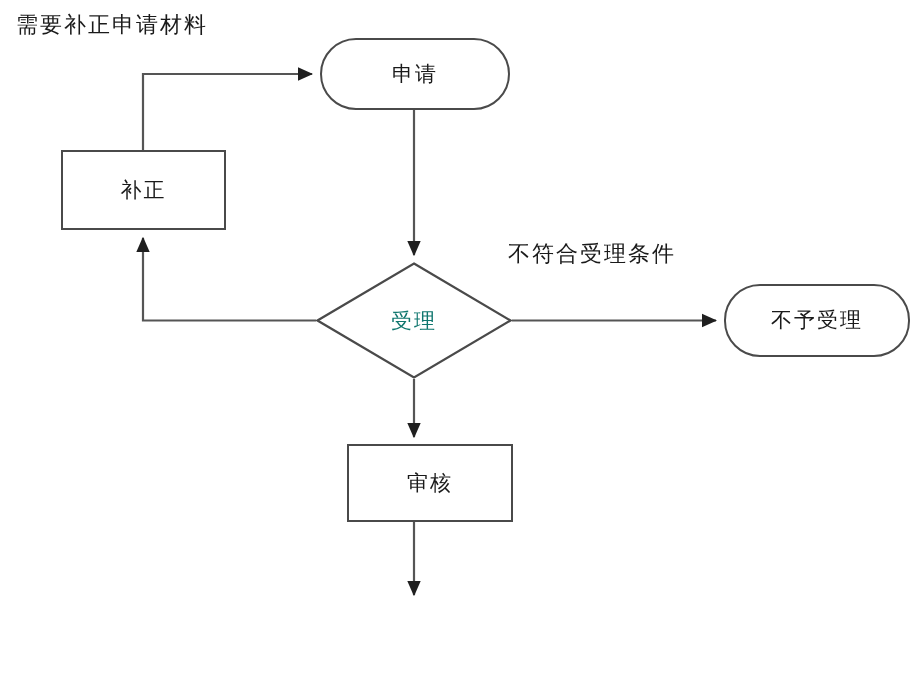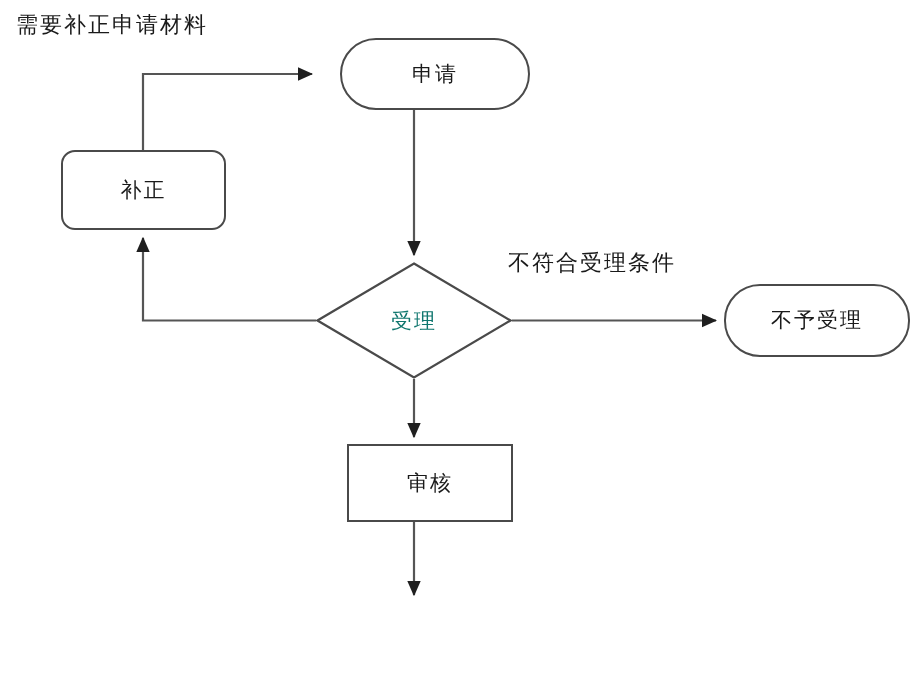--- a/index.html
+++ b/index.html
@@ -71,28 +71,28 @@
   }
   .free-label {
     position: absolute;
     font-size: 22px;
     color: #1a1a1a;
     letter-spacing: 2px;
     white-space: nowrap;
     line-height: 1;
     z-index: 3;
   }
-  #n-shenqing  { left: 340px; top: 38px;  width: 190px; height: 72px; }
-  #n-buzheng   { left: 61px;  top: 150px; width: 165px; height: 80px; border-radius: 14px; }
+  #n-shenqing  { left: 320px; top: 38px;  width: 190px; height: 72px; }
+  #n-buzheng   { left: 61px;  top: 150px; width: 165px; height: 80px; }
   #n-buyushouli{ left: 724px; top: 284px; width: 186px; height: 73px; }
   #n-shenhe    { left: 331px; top: 444px; width: 166px; height: 78px; margin-left: 16px; }
   #n-banjie    { left: 320px; top: 602px; width: 190px; height: 72px; }
   #n-shouli    { left: 316px; top: 262px; width: 196px; height: 117px; }
   #lbl-top     { left: 16px;  top: 14px; }
-  #lbl-right   { left: 508px; top: 252px; }
+  #lbl-right   { left: 508px; top: 243px; }
 </style>
 </head>
 <body>
 
 <div id="canvas">
 
   <svg id="edges" viewBox="0 0 921 688" xmlns="http://www.w3.org/2000/svg">
     <defs>
       <marker id="arrow" viewBox="0 0 10 10" refX="9.2" refY="5" markerWidth="7" markerHeight="7" orient="auto-start-reverse">
         <path d="M 0 0.6 L 10 5 L 0 9.4 z" fill="#1f1f1f"></path>

